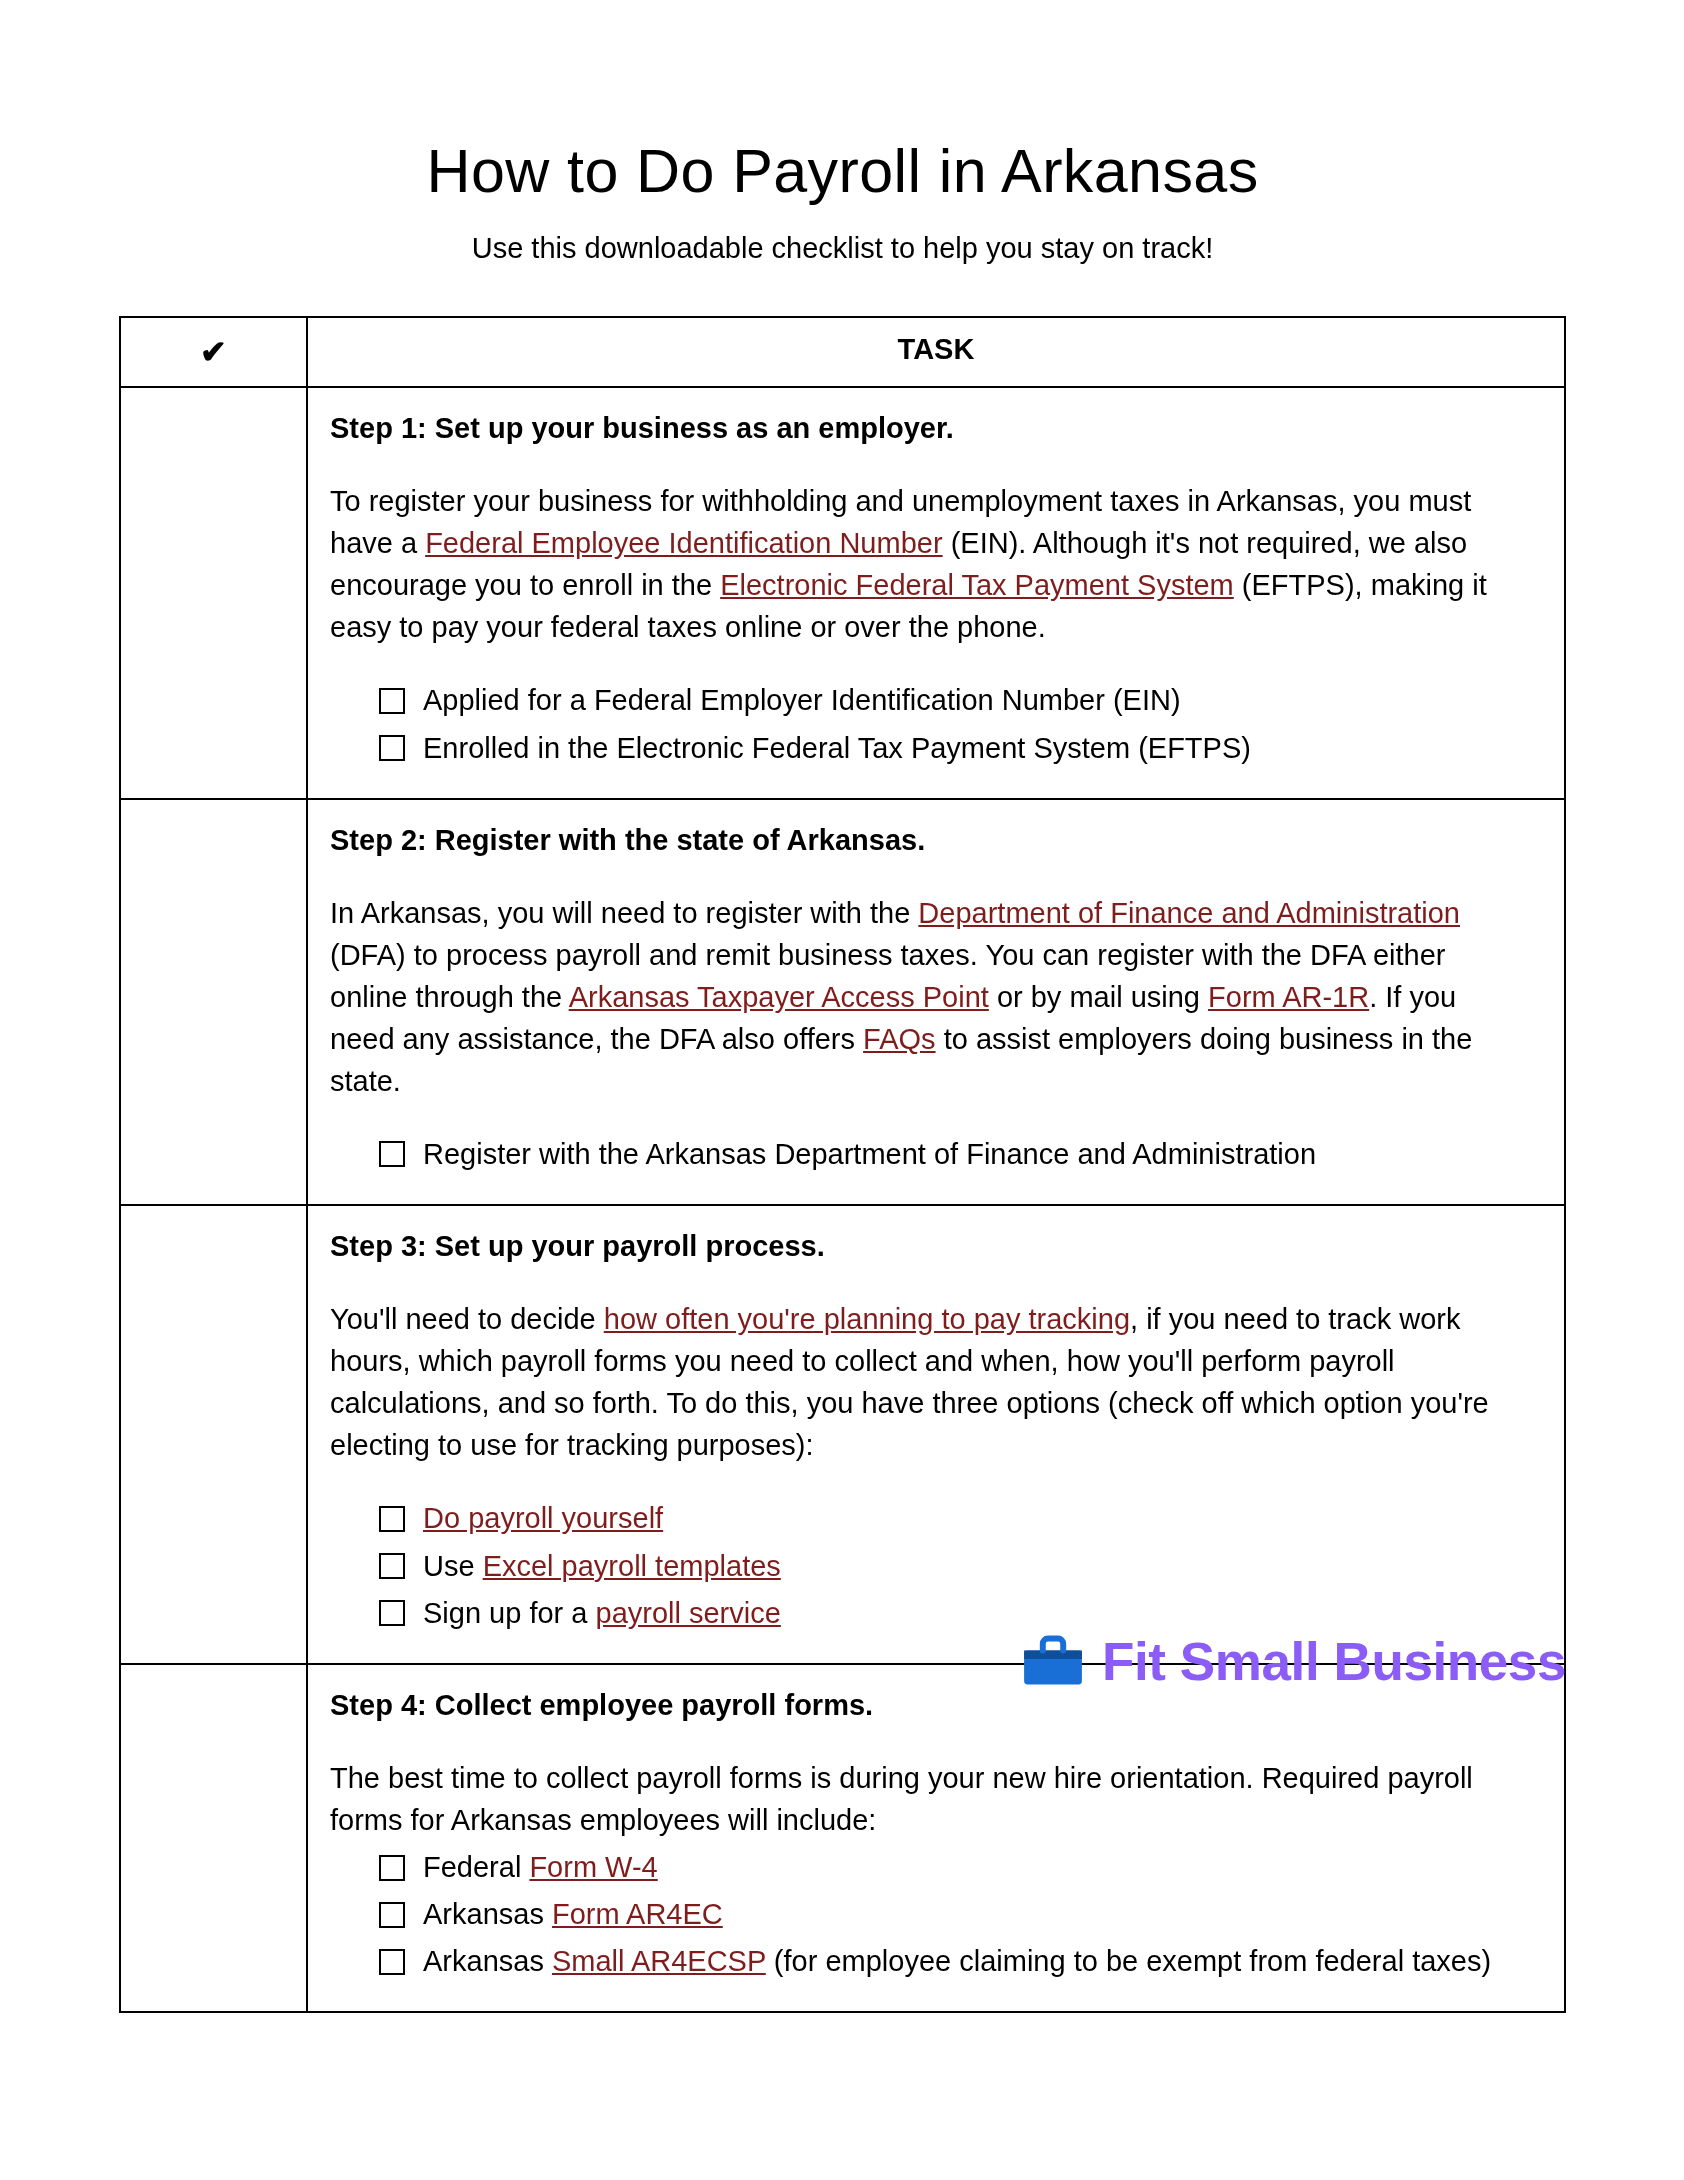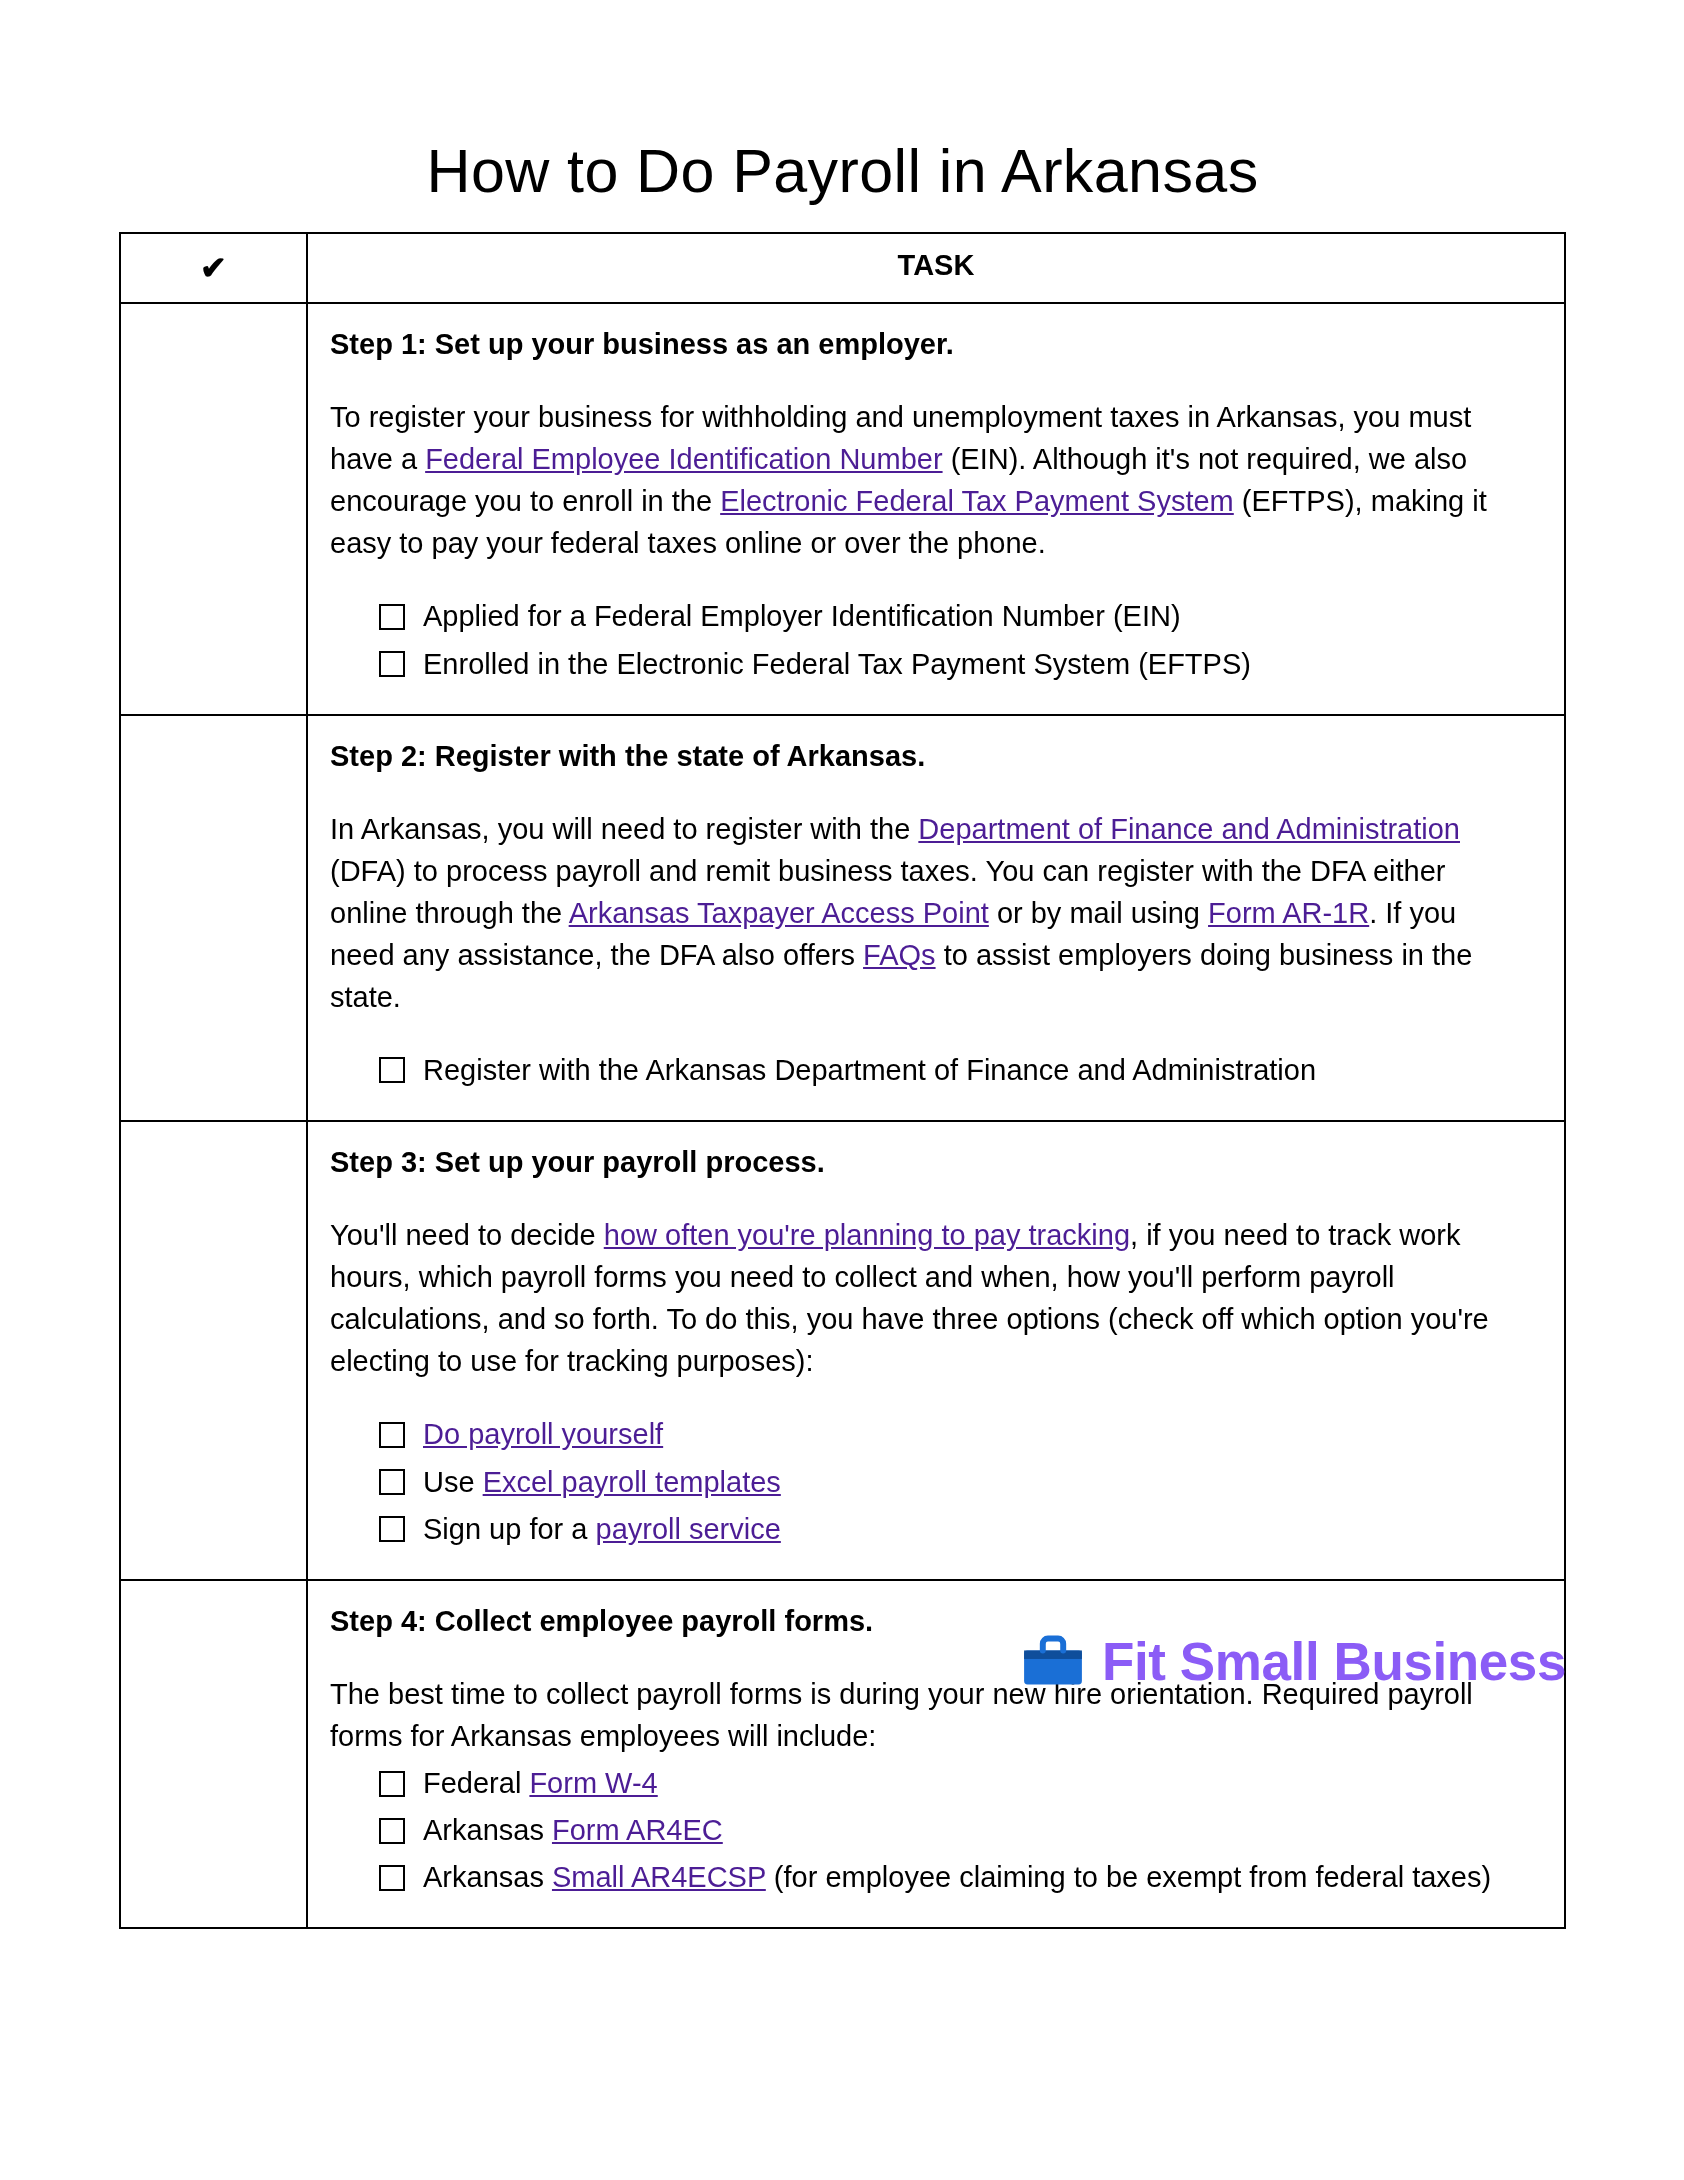--- a/index.html
+++ b/index.html
@@ -10,41 +10,42 @@
   table { width: 100%; border-collapse: collapse; table-layout: fixed; }
   col.check-col { width: 187px; }
   th, td { border: 2.1px solid #000; vertical-align: top; }
   th { font-size: 29px; font-weight: 700; padding: 15.3px 8.5px; text-align: center; }
   th.check-head { font-size: 32px; }
   td.check-cell { }
   td.task-cell { padding: 19px 39px 24px 22px; font-size: 29px; line-height: 1.45; }
   .step-title { font-weight: 700; display: block; margin-bottom: 31px; }
   .body-text { display: block; margin-bottom: 31px; }
   .body-text.nogap { margin-bottom: 0; }
-  a.link { color: #4c1d95; text-decoration: underline; }
+  a.link { color: #7f1d1d; text-decoration: underline; }
   ul.checks { list-style: none; padding-left: 49px; }
   ul.checks li { position: relative; padding-left: 44px; margin: 5.1px 0; line-height: 1.45; }
   ul.checks li::before {
     content: "";
     position: absolute;
     left: 0; top: 8.5px;
     width: 22px; height: 22px;
     border: 2.1px solid #000;
     background: #fff;
   }
   .footer-logo { position: absolute; right: 119px; bottom: 81px; display: flex; align-items: center; gap: 15.3px; }
   .footer-logo .brief { width: 68px; height: 53px; position: relative; }
   .footer-logo .brief svg { width: 100%; height: 100%; display: block; }
   .footer-logo .txt { font-size: 53px; font-weight: 700; color: #8b5cf6; white-space: nowrap; letter-spacing: -0.4px; }
 </style>
 </head>
 <body>
 
 <div class="page">
   <h1>How to Do Payroll in Arkansas</h1>
+  <div class="subtitle">Use this downloadable checklist to help you stay on track!</div>
 
   <table>
     <colgroup>
         <col class="check-col">
         <col>
       </colgroup>
     <thead>
       <tr>
         <th class="check-head">✔</th>
         <th>TASK</th>

